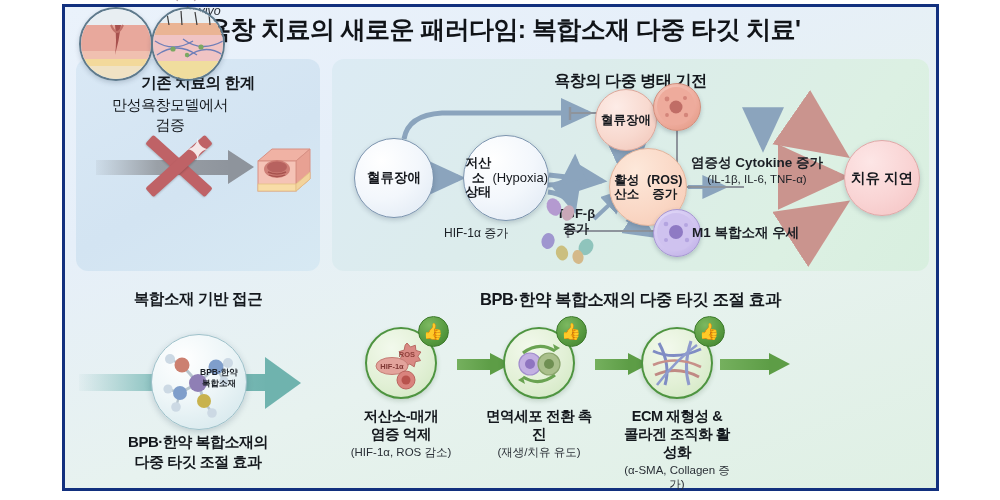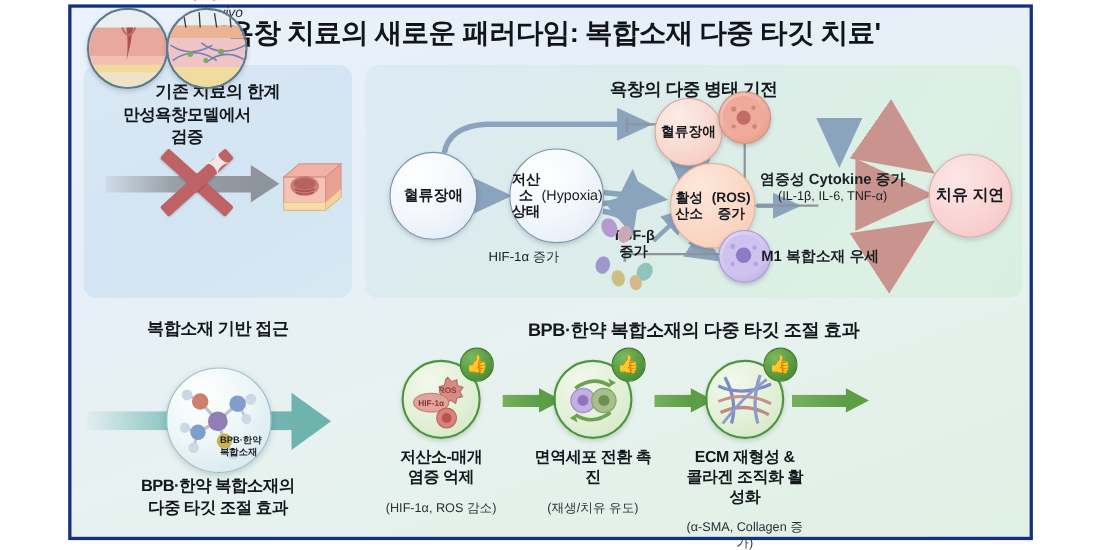--- a/index.html
+++ b/index.html
@@ -187,23 +187,23 @@
 
   
   #mol-sphere {
     position: absolute; left: 86px; top: 327px;
     width: 96px; height: 96px; border-radius: 50%;
     background: radial-gradient(circle at 34% 26%, #ffffff 0%, #eef6f8 45%, #cfe4e9 100%);
     border: 1.5px solid #9dc0c9;
     box-shadow: 0 2px 6px rgba(40,70,90,.22);
   }
   #mol-label {
-    position: absolute; left: 48px; top: 60px;
+    position: absolute; left: 48px; top: 32px;
     font-size: 8.5px; font-weight: bold; color: #1a1f25;
-    line-height: 1.25; white-space: nowrap;
+    text-align: center; line-height: 1.25; white-space: nowrap;
   }
   #teal-arrow-shaft {
     position: absolute; left: 14px; top: 367px;
     width: 190px; height: 17px;
     background: linear-gradient(90deg, rgba(126,178,180,.05) 0%, #8cc3c1 40%, #6fb3ae 100%);
   }
   #teal-arrowhead {
     position: absolute; left: 200px; top: 350px;
     width: 0; height: 0;
     border-top: 26px solid transparent;
@@ -231,21 +231,21 @@
     background: radial-gradient(circle at 35% 28%, #7cb860 0%, #56993f 60%, #3f7e2d 100%);
     border: 1.5px solid #3d7a2c;
     display: flex; align-items: center; justify-content: center;
     color: #eef6e8; font-size: 16px; line-height: 1;
   }
   .step-title {
     margin-top: 8px; font-size: 14.5px; font-weight: bold;
     color: #14181d; line-height: 1.25; letter-spacing: -0.4px;
   }
   .step-sub {
-    margin-top: 13px; font-size: 11.5px; color: #2a2f36; line-height: 1.2;
+    margin-top: 3px; font-size: 11.5px; color: #2a2f36; line-height: 1.2;
   }
   #step1 { left: 276px; }
   #step2 { left: 414px; }
   #step3 { left: 552px; }
   #step-final { left: 686px; top: 318px; width: 178px; }
 
   .step-arrow { position: absolute; top: 347px; width: 56px; height: 20px; }
   .step-arrow .sa-shaft {
     position: absolute; left: 0; top: 5px; width: 34px; height: 11px;
     background: linear-gradient(90deg, #75b05e 0%, #5d9d46 100%);
@@ -267,21 +267,21 @@
     position: absolute; top: 0;
     width: 74px; height: 74px; border-radius: 50%;
     overflow: hidden;
     border: 2px solid #5f7a8c;
     box-shadow: 0 2px 5px rgba(40,60,80,.22);
   }
   #tissue-a { left: 14px; }
   #tissue-b { left: 86px; }
   #final-title {
     position: absolute; left: 0; top: 88px; width: 178px;
-    text-align: center; font-size: 15px; font-weight: bold;
+    text-align: center; font-size: 15px; font-weight: normal;
     color: #14181d; line-height: 1.3; letter-spacing: -0.5px; padding-left: 32px;
   }
   #invivo-badge {
     position: absolute; left: 96px; top: -36px;
     width: 84px; text-align: center;
   }
   #invivo-text {
     font-size: 12.5px; font-style: italic; color: #2a2f36; margin-top: 1px;
   }
   #sparkle {

